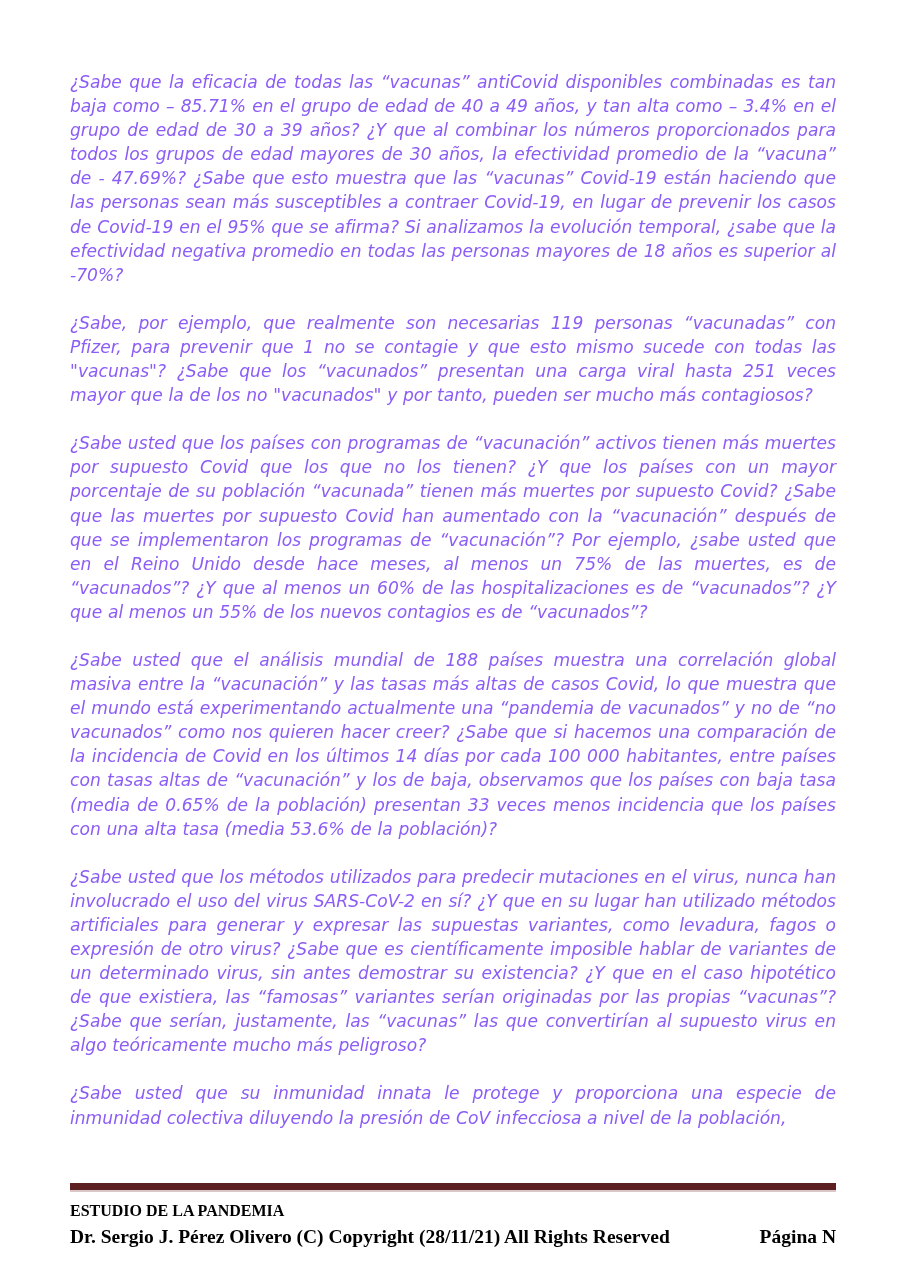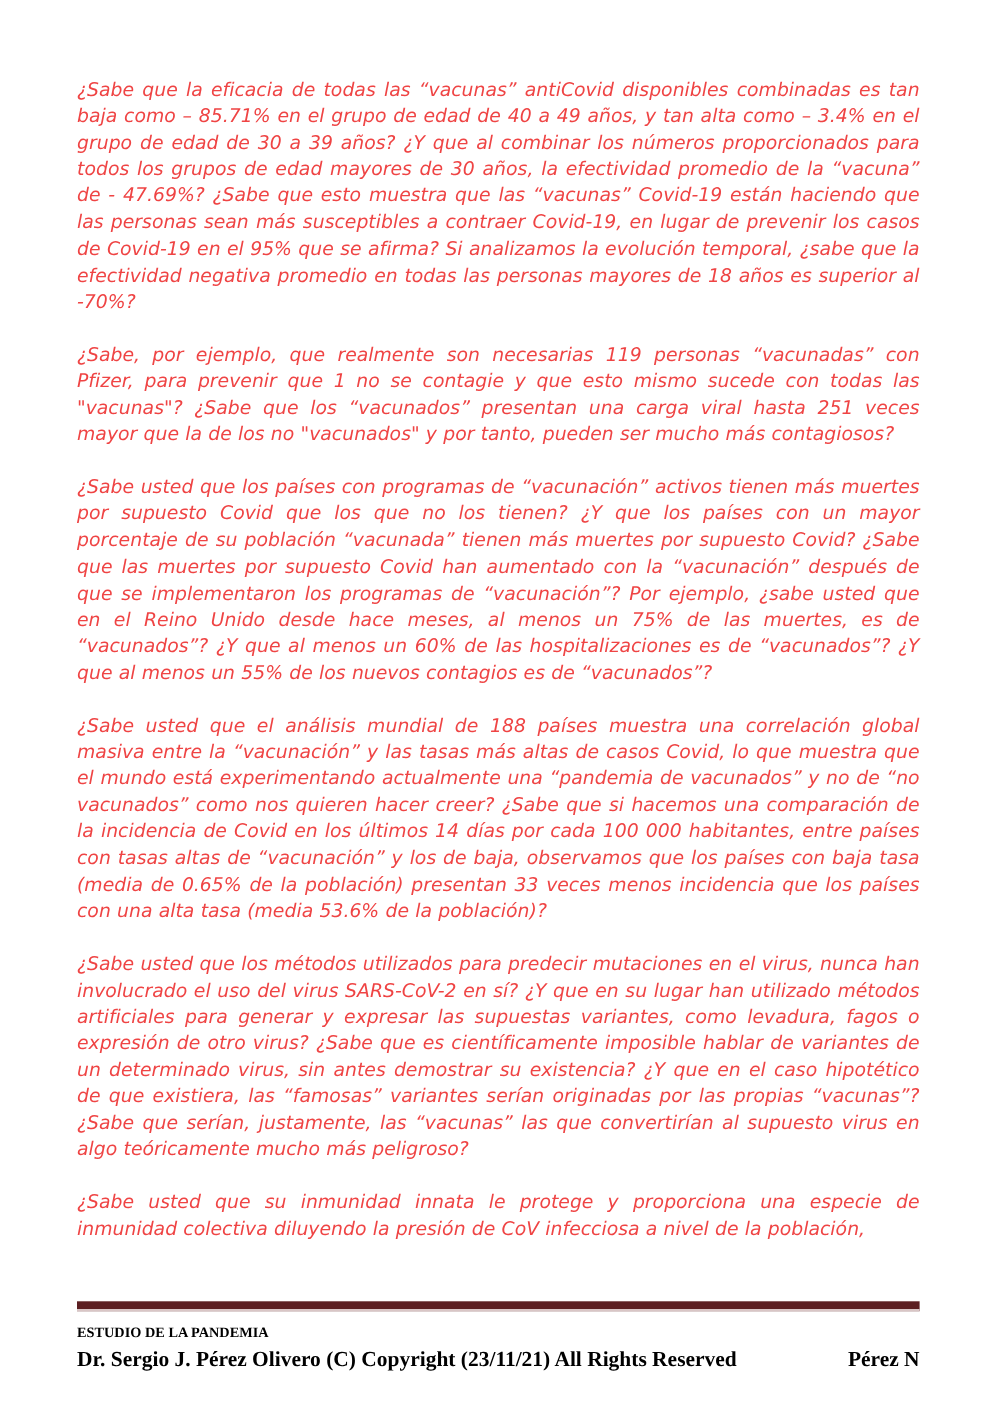--- a/index.html
+++ b/index.html
@@ -34,21 +34,21 @@
   }
 
   .para {
     font-family: "DejaVu Sans", sans-serif;
     font-style: italic;
     font-size: 17.1px;
     line-height: 24.1px;
     text-align: justify;
     text-justify: inter-word;
     margin: 0 0 24px 0;
-    color: #ef4444;
+    color: #8b5cf6;
     letter-spacing: 0.02px;
     word-spacing: 0.2px;
     -webkit-font-smoothing: none;
   }
   .para:last-child {
     margin-bottom: 12px;
   }
 
   
   .footer {
@@ -60,21 +60,21 @@
   .footer-rule {
     width: 766px;
     height: 7px;
     background: #5c1f22;
     border-bottom: 2px solid #d9c6c6;
     margin: 0 0 6px 0;
   }
   .footer-line {
     font-family: "Liberation Serif", "DejaVu Serif", serif;
     font-weight: bold;
-    font-size: 13px;
+    font-size: 16px;
     line-height: 26px;
     color: #000000;
     white-space: nowrap;
   }
   .footer-row {
     display: flex;
     align-items: baseline;
     justify-content: space-between;
     width: 766px;
   }
@@ -104,18 +104,18 @@
     <p class="para">¿Sabe usted que los países con programas de “vacunación” activos tienen más muertes por supuesto Covid que los que no los tienen? ¿Y que los países con un mayor porcentaje de su población “vacunada” tienen más muertes por supuesto Covid? ¿Sabe que las muertes por supuesto Covid han aumentado con la “vacunación” después de que se implementaron los programas de “vacunación”? Por ejemplo, ¿sabe usted que en el Reino Unido desde hace meses, al menos un 75% de las muertes, es de “vacunados”? ¿Y que al menos un 60% de las hospitalizaciones es de “vacunados”? ¿Y que al menos un 55% de los nuevos contagios es de “vacunados”?</p>
     <p class="para">¿Sabe usted que el análisis mundial de 188 países muestra una correlación global masiva entre la “vacunación” y las tasas más altas de casos Covid, lo que muestra que el mundo está experimentando actualmente una “pandemia de vacunados” y no de “no vacunados” como nos quieren hacer creer? ¿Sabe que si hacemos una comparación de la incidencia de Covid en los últimos 14 días por cada 100 000 habitantes, entre países con tasas altas de “vacunación” y los de baja, observamos que los países con baja tasa (media de 0.65% de la población) presentan 33 veces menos incidencia que los países con una alta tasa (media 53.6% de la población)?</p>
     <p class="para">¿Sabe usted que los métodos utilizados para predecir mutaciones en el virus, nunca han involucrado el uso del virus SARS-CoV-2 en sí? ¿Y que  en su lugar han utilizado métodos artificiales para generar y expresar las supuestas variantes, como levadura, fagos o expresión de otro virus? ¿Sabe que es científicamente imposible hablar de variantes de un determinado virus, sin antes demostrar su existencia? ¿Y que en el caso hipotético de que existiera, las “famosas” variantes serían originadas por las propias “vacunas”? ¿Sabe que serían, justamente, las “vacunas” las que convertirían al supuesto virus en algo teóricamente mucho más peligroso?</p>
     <p class="para">¿Sabe usted que su inmunidad innata le protege y proporciona una especie de inmunidad colectiva diluyendo la presión de CoV infecciosa a nivel de la población,</p>
   </div>
 
   <div class="footer">
     <div class="footer-rule" style="background: rgb(92, 31, 34);"></div>
     <div class="footer-line">ESTUDIO DE LA PANDEMIA</div>
     <div class="footer-row">
-      <div class="footer-credit">Dr. Sergio J. Pérez Olivero (C) Copyright  (23/11/21) All Rights Reserved</div>
-      <div class="footer-page">Pérez N</div>
+      <div class="footer-credit">Dr. Sergio J. Pérez Olivero (C) Copyright  (28/11/21) All Rights Reserved</div>
+      <div class="footer-page">Página N</div>
     </div>
   </div>
 
 </div>
 
 </body></html>

